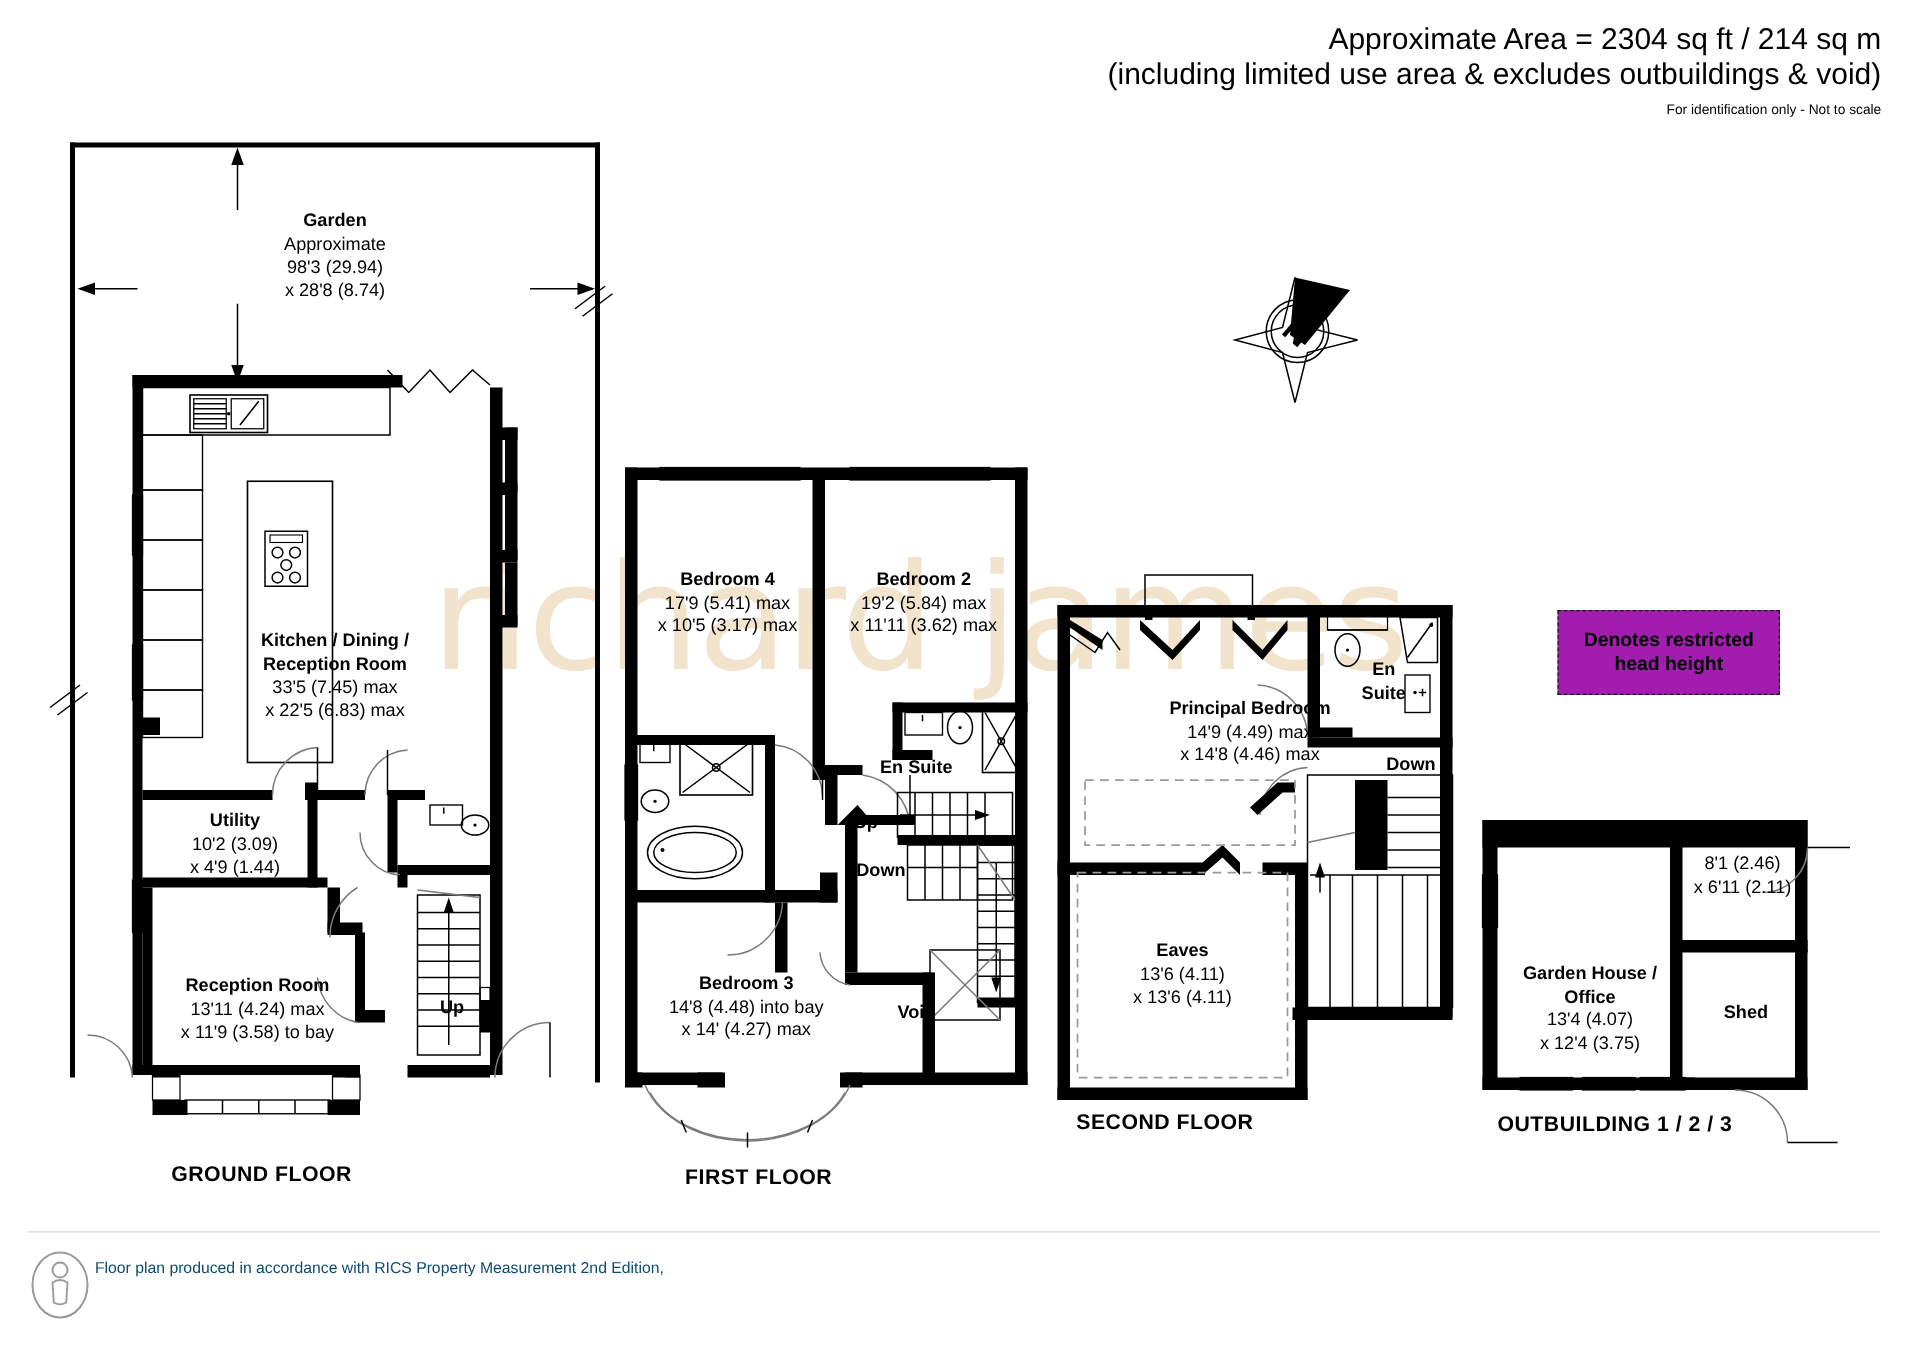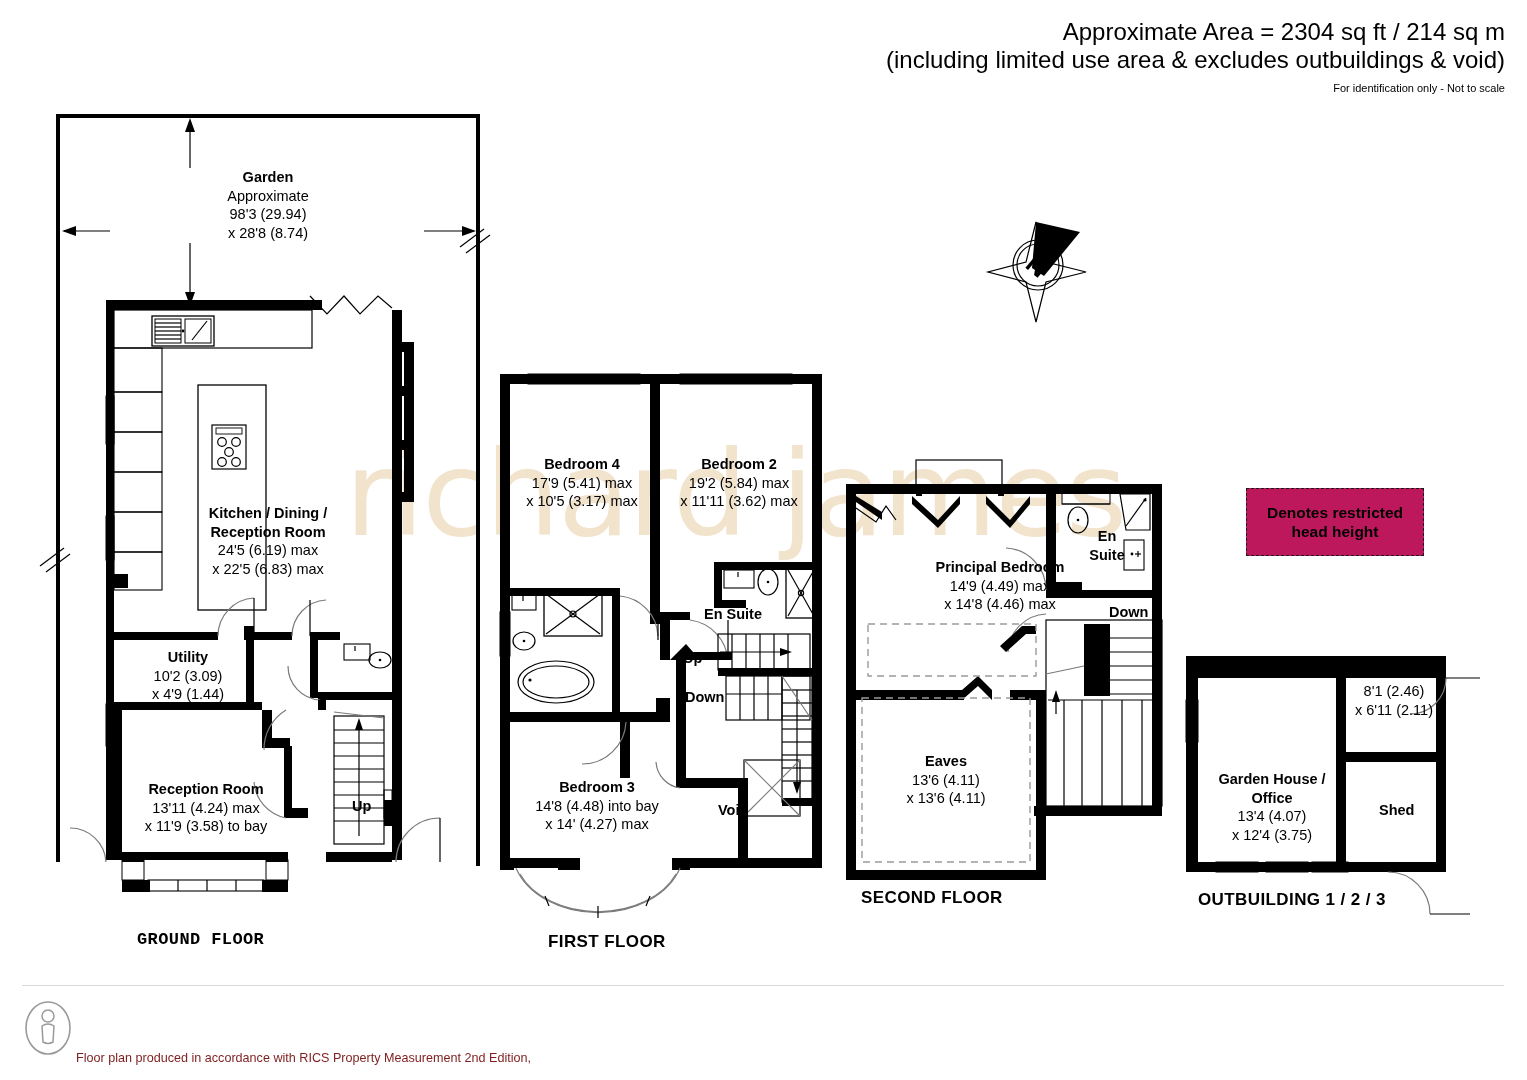--- a/index.html
+++ b/index.html
@@ -11,22 +11,22 @@
   .floor-title{position:absolute;font-weight:bold;font-size:17px;letter-spacing:.4px;}
   .hdr{position:absolute;text-align:right;}
   .hdr .l1{font-size:24px;}
   .hdr .l2{font-size:24px;text-align:right;}
   .hdr .l3{font-size:11px;}
   .small-lab{position:absolute;font-weight:bold;font-size:14.5px;}
   .wm{position:absolute;color:#f2e3cc;font-size:118px;letter-spacing:-2px;
       font-family:"DejaVu Sans",sans-serif;white-space:nowrap;z-index:0;}
   .legend{position:absolute;border:1.6px dashed #1a1a1a;display:flex;
           align-items:center;justify-content:center;text-align:center;
-          font-weight:bold;font-size:15.5px;line-height:1.25;background:#be185d;}
-  .footer{position:absolute;color:#7f1d1d;font-size:12.6px;line-height:1.55;margin-top:44px;}
+          font-weight:bold;font-size:15.5px;line-height:1.25;background:#a21caf;}
+  .footer{position:absolute;color:#0c4a6e;font-size:12.6px;line-height:1.55;}
   .footer-sep{position:absolute;background:#d8d8d8;height:1px;}
   svg{position:absolute;overflow:visible;}
   .layer{position:absolute;left:0;top:0;width:1527px;height:1080px;z-index:2;}
 </style>
 </head>
 <body>
 
 <div class="hdr" style="right:22px;top:18px;width:900px;">
   <div class="l1">Approximate Area = 2304 sq ft / 214 sq m</div>
   <div class="l2">(including limited use area &amp; excludes outbuildings &amp; void)</div>
@@ -406,38 +406,38 @@
 <div class="room-label" style="left:152px;top:168px;width:232px;z-index:3;">
   <div class="nm">Garden</div>
   <div class="dim">Approximate</div>
   <div class="dim">98'3 (29.94)</div>
   <div class="dim">x 28'8 (8.74)</div>
 </div>
 
 <div class="room-label" style="left:152px;top:504px;width:232px;z-index:3;">
   <div class="nm">Kitchen / Dining /</div>
   <div class="nm">Reception Room</div>
-  <div class="dim">24'5 (6.19) max</div>
+  <div class="dim">33'5 (7.45) max</div>
   <div class="dim">x 22'5 (6.83) max</div>
 </div>
 
 <div class="room-label" style="left:110px;top:648px;width:156px;z-index:3;">
   <div class="nm">Utility</div>
   <div class="dim">10'2 (3.09)</div>
   <div class="dim">x 4'9 (1.44)</div>
 </div>
 
 <div class="room-label" style="left:108px;top:780px;width:196px;z-index:3;">
   <div class="nm">Reception Room</div>
   <div class="dim">13'11 (4.24) max</div>
   <div class="dim">x 11'9 (3.58) to bay</div>
 </div>
 
 <div class="small-lab" style="left:352px;top:798px;z-index:3;">Up</div>
-<div class="floor-title" style="left:137px;top:930px;z-index:3;font-family:Liberation Mono, monospace;">GROUND FLOOR</div>
+<div class="floor-title" style="left:137px;top:930px;z-index:3;">GROUND FLOOR</div>
 
 <div class="room-label" style="left:504px;top:455px;width:156px;z-index:3;">
   <div class="nm">Bedroom 4</div>
   <div class="dim">17'9 (5.41) max</div>
   <div class="dim">x 10'5 (3.17) max</div>
 </div>
 
 <div class="room-label" style="left:660px;top:455px;width:158px;z-index:3;">
   <div class="nm">Bedroom 2</div>
   <div class="dim">19'2 (5.84) max</div>

